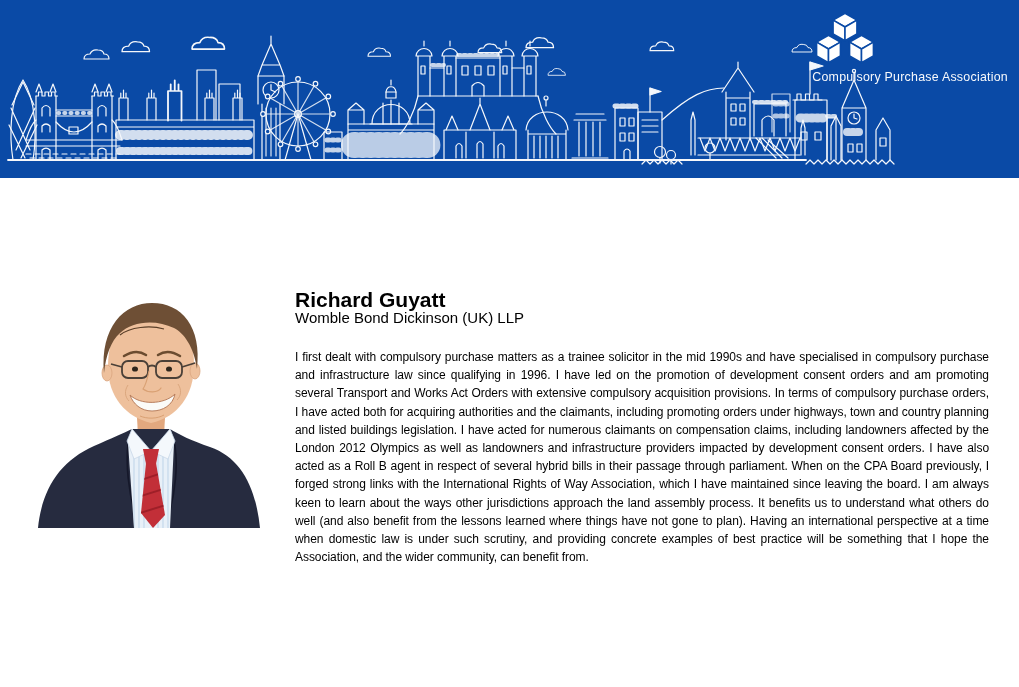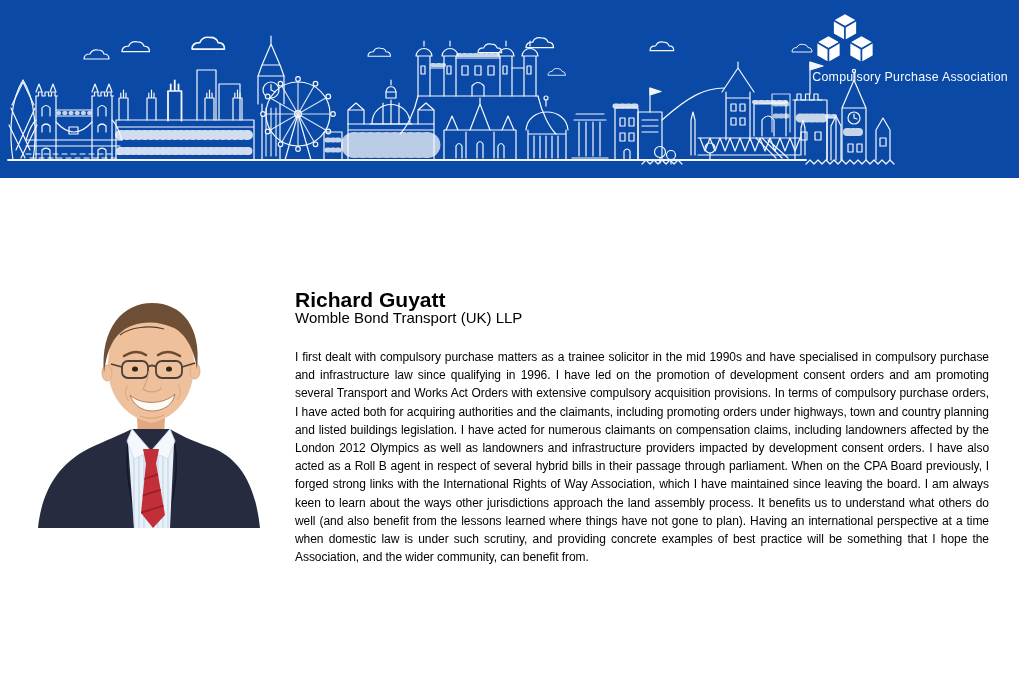--- a/index.html
+++ b/index.html
@@ -302,18 +302,18 @@
         <path d="M117,88 C115,98 113,103 111,106 M111,106 C116,110 126,110 129,105" stroke="#d9a073" stroke-width="1.2" fill="none" stroke-linecap="round"></path>
 
         <path d="M98,112 C108,122 132,122 143,111 C141,122 131,128 120,128 C109,128 101,121 98,112 Z" fill="#fbfbf8" stroke="#b97f5e" stroke-width="1"></path>
         <path d="M96,102 C92,108 93,114 97,118 M146,101 C150,107 149,113 145,117" stroke="#dba77e" stroke-width="1" fill="none"></path>
         <path d="M108,133 C115,136 125,136 132,132" stroke="#d9a073" stroke-width="1" fill="none"></path>
       </svg>
     </div>
 
     <div class="bio">
       <h1 class="name">Richard Guyatt</h1>
-      <div class="org">Womble Bond Transport (UK) LLP</div>
+      <div class="org">Womble Bond Dickinson (UK) LLP</div>
       <p>I first dealt with compulsory purchase matters as a trainee solicitor in the mid 1990s and have specialised in compulsory purchase and infrastructure law since qualifying in 1996. I have led on the promotion of development consent orders and am promoting several Transport and Works Act Orders with extensive compulsory acquisition provisions. In terms of compulsory purchase orders, I have acted both for acquiring authorities and the claimants, including promoting orders under highways, town and country planning and listed buildings legislation. I have acted for numerous claimants on compensation claims, including landowners affected by the London 2012 Olympics as well as landowners and infrastructure providers impacted by development consent orders. I have also acted as a Roll B agent in respect of several hybrid bills in their passage through parliament. When on the CPA Board previously, I forged strong links with the International Rights of Way Association, which I have maintained since leaving the board. I am always keen to learn about the ways other jurisdictions approach the land assembly process. It benefits us to understand what others do well (and also benefit from the lessons learned where things have not gone to plan). Having an international perspective at a time when domestic law is under such scrutiny, and providing concrete examples of best practice will be something that I hope the Association, and the wider community, can benefit from.</p>
     </div>
   </main>
 
 </div>
 
 </body></html>

